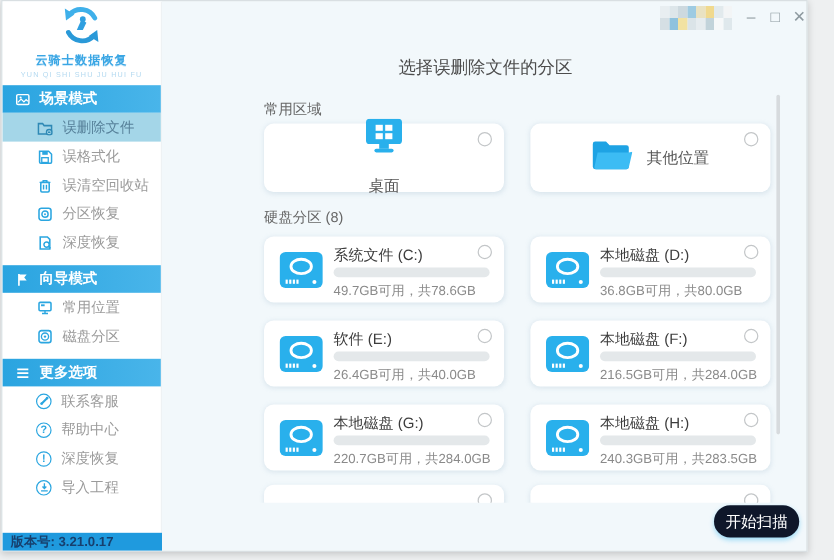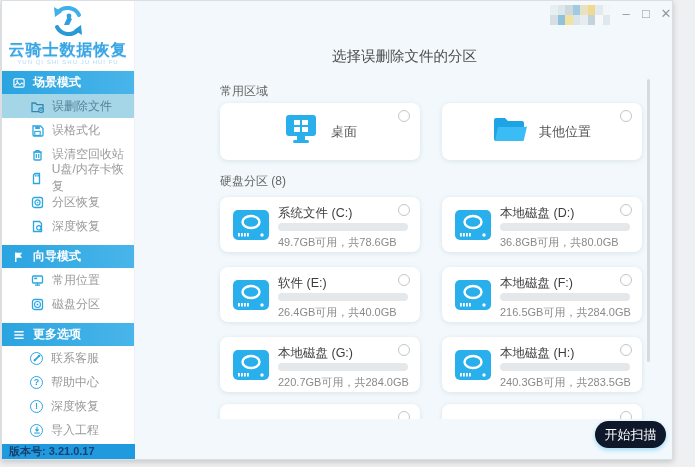--- a/index.html
+++ b/index.html
@@ -15,21 +15,21 @@
     overflow:hidden;
   }
   
   .sidebar {
     position:absolute; left:0; top:0; width:133px; height:100%;
     background:#ffffff; border-right:1px solid #eef2f4;
   }
   .logo-block { height:70px; text-align:center; padding-top:2px; }
   .logo-mark { display:inline-block; }
   .logo-title {
-    font-size:16px; font-weight:bold; color:#3aa6e4; letter-spacing:1px; line-height:14px;
+    font-size:10px; font-weight:bold; color:#3aa6e4; letter-spacing:1px; line-height:14px;
     text-shadow:0 1px 0 #cfeafa;
   }
   .logo-sub { font-size:6px; color:#b3d9f0; letter-spacing:1px; margin-top:2px; }
   .s-header {
     height:23px; background:linear-gradient(90deg,#2aa4e0,#49b5ea);
     color:#ffffff; font-size:12px; font-weight:bold;
     display:flex; align-items:center; padding-left:10px; gap:7px;
   }
   .s-gap { height:7px; }
   .s-item {
@@ -151,29 +151,20 @@
       <span>误格式化</span>
     </div>
     <div class="s-item">
       <span class="s-ico">
         <svg width="13" height="13" viewBox="0 0 13 13">
             <rect x="3" y="4" width="7" height="8" rx="1" fill="none" stroke="#2ba6e0" stroke-width="1.3"></rect>
             <path d="M2 4 h9 M5 4 v-1.5 h3 V4 M5.3 6 v4 M7.7 6 v4" fill="none" stroke="#2ba6e0" stroke-width="1.2"></path>
           </svg>
       </span>
       <span>误清空回收站</span>
-    </div>
-    <div class="s-item">
-      <span class="s-ico">
-        <svg width="13" height="13" viewBox="0 0 13 13">
-            <path d="M3.5 3 L5 1.5 h4.5 V11.5 H3.5 z" fill="none" stroke="#2ba6e0" stroke-width="1.3"></path>
-            <path d="M5.4 2.6 v2 M7 2.6 v2 M8.4 2.6 v2" stroke="#2ba6e0" stroke-width="1"></path>
-          </svg>
-      </span>
-      <span>U盘/内存卡恢复</span>
     </div>
     <div class="s-item">
       <span class="s-ico">
         <svg width="13" height="13" viewBox="0 0 13 13">
             <rect x="1.5" y="1.5" width="10" height="10" rx="2" fill="none" stroke="#2ba6e0" stroke-width="1.3"></rect>
             <circle cx="6.5" cy="6.5" r="2.6" fill="none" stroke="#2ba6e0" stroke-width="1.2"></circle>
             <circle cx="6.5" cy="6.5" r="0.8" fill="#2ba6e0"></circle>
           </svg>
       </span>
       <span>分区恢复</span>
@@ -282,21 +273,21 @@
   <span class="win-btn" style="left:615px;">–</span>
   <span class="win-btn" style="left:635px;">□</span>
   <span class="win-btn" style="left:655px;">✕</span>
 
   <div class="page-title">选择误删除文件的分区</div>
 
   <div class="list">
 
     <div class="sec-label" style="top:82px;">常用区域</div>
 
-    <div class="card common-card" style="left:85px; top:102px;">
+    <div class="card common-card" style="left:85px; top:102px;flex-direction:column;">
       <span>
         <svg width="36" height="30" viewBox="0 0 36 30">
             <rect x="3" y="0" width="30" height="21" rx="3" fill="#29b0ec"></rect>
             <rect x="11" y="5" width="6" height="5" fill="#fff"></rect>
             <rect x="19" y="5" width="6" height="5" fill="#fff"></rect>
             <rect x="11" y="12" width="6" height="5" fill="#fff"></rect>
             <rect x="19" y="12" width="6" height="5" fill="#fff"></rect>
             <rect x="14" y="21" width="8" height="4" fill="#29b0ec"></rect>
             <rect x="10" y="25" width="16" height="3" rx="1.5" fill="#29b0ec"></rect>
           </svg>

